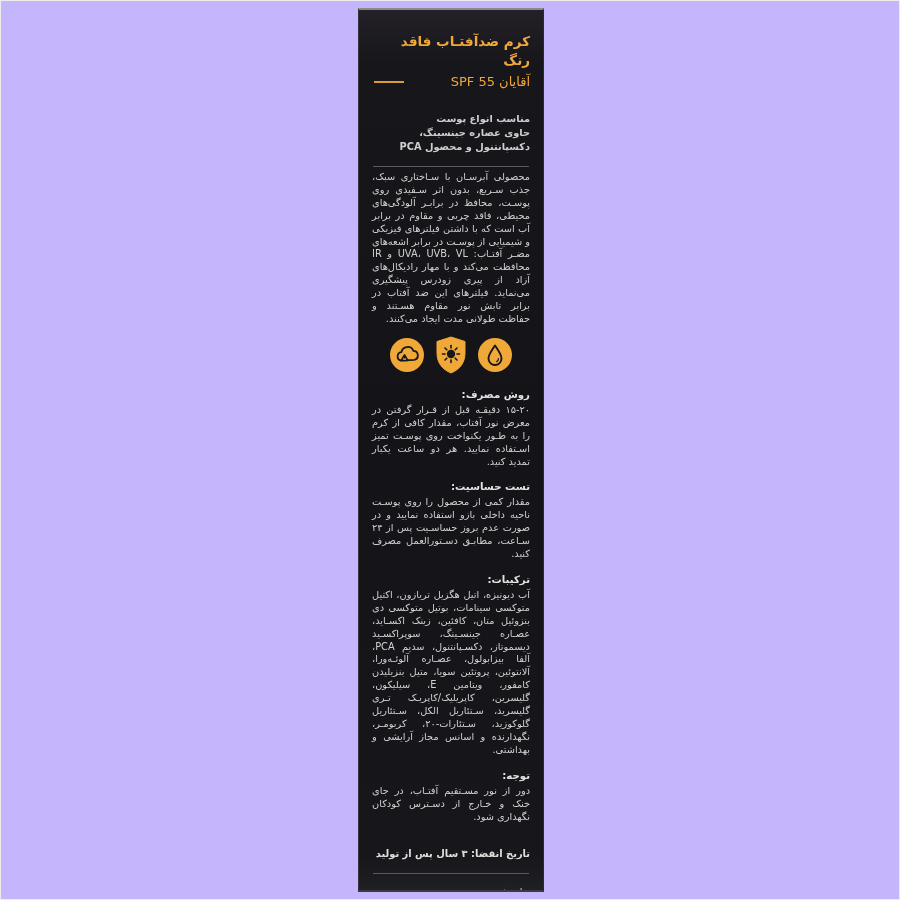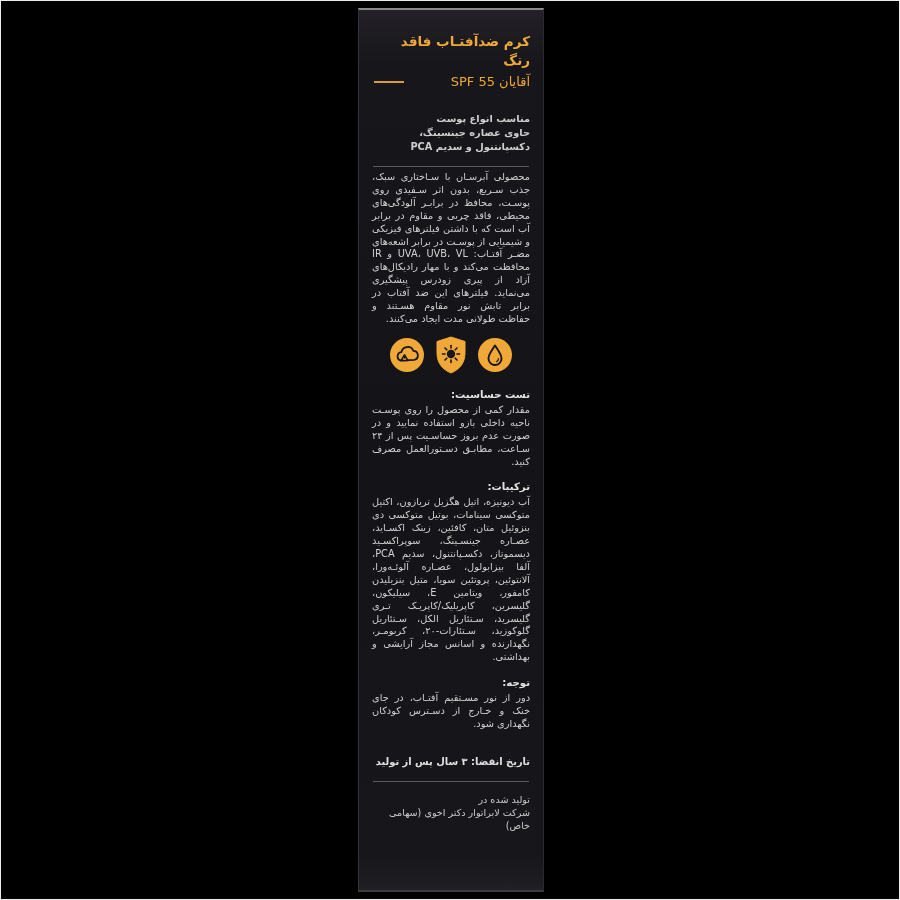--- a/index.html
+++ b/index.html
@@ -3,21 +3,21 @@
 <meta charset="utf-8">
 <style>
   html,body{margin:0;padding:0;}
   body{
     width:900px;height:900px;background:#ffffff;overflow:hidden;
     font-family:"DejaVu Sans", sans-serif;
     -webkit-font-smoothing:antialiased;
     position:relative;
   }
   .photo-frame{
-    position:absolute;inset:0;background:#000000;
+    position:absolute;inset:0;background:#c4b5fd;
     box-shadow:inset 0 0 0 1px #ececec;
   }
   .box{
     position:absolute;left:358px;top:8px;width:186px;height:884px;
     background:linear-gradient(180deg,#232127 0%,#17161b 6%,#141318 50%,#17161b 96%,#201f24 100%);
     border-top:2px solid #8a8a8a;
     border-left:1px solid #35343a;
     border-right:1px solid #2b2a30;
     border-bottom:2px solid #3c3b41;
     box-sizing:border-box;
@@ -77,21 +77,21 @@
     <div class="inner">
 
       <div class="title1">کرم ضدآفتـاب فاقد رنگ</div>
       <div class="title2-row">
         <span class="title2">آقایان SPF 55</span>
         <span class="title-dash"></span>
       </div>
 
       <div class="subtitle">
         <div>مناسب انواع پوست</div>
-        <div>حاوی عصاره جینسینگ، دکسپانتنول و سدیم PCA</div>
+        <div>حاوی عصاره جینسینگ، دکسپانتنول و محصول PCA</div>
       </div>
 
       <div class="divider"></div>
 
       <div class="para">محصولی آبرسـان با سـاختاری سبک، جذب سـریع، بدون اثر سـفیدی روی پوسـت، محافظ در برابـر آلودگی‌های محیطی، فاقد چربی و مقاوم در برابر آب است که با داشتن فیلترهای فیزیکی و شیمیایی از پوسـت در برابر اشعه‌های مضـر آفتـاب: UVA، UVB، VL و IR محافظت می‌کند و با مهار رادیکال‌های آزاد از پیری زودرس پیشگیری می‌نماید. فیلترهای این ضد آفتاب در برابر تابش نور مقاوم هسـتند و حفاظت طولانی مدت ایجاد می‌کنند.</div>
 
       <div class="icons-row">
 
         <span>
           <svg width="36" height="36" viewBox="0 0 36 36">
@@ -121,20 +121,24 @@
 
         <span>
           <svg width="36" height="36" viewBox="0 0 36 36">
             <circle cx="18" cy="18" r="17" fill="#F0A838"></circle>
             <path d="M18 8.5 C14.5 14 11.5 17.5 11.5 21.5 a6.5 6.5 0 0 0 13 0 C24.5 17.5 21.5 14 18 8.5 Z" fill="none" stroke="#17161B" stroke-width="1.9" stroke-linejoin="round"></path>
             <path d="M21.5 21.5 a3.5 3.5 0 0 1 -2 3.2" fill="none" stroke="#17161B" stroke-width="1.2" stroke-linecap="round"></path>
           </svg>
         </span>
       </div>
 
+      <div class="sec">
+        <div class="sec-head">روش مصرف:</div>
+        <div class="sec-body">۱۵-۲۰ دقیقـه قبل از قـرار گرفتن در معرض نور آفتاب، مقدار کافی از کرم را به طـور یکنواخت روی پوسـت تمیز اسـتفاده نمایید. هر دو ساعت یکبار تمدید کنید.</div>
+      </div>
 
       <div class="sec">
         <div class="sec-head">تست حساسیت:</div>
         <div class="sec-body">مقدار کمی از محصول را روی پوسـت ناحیه داخلی بازو استفاده نمایید و در صورت عدم بروز حساسـیت پس از ۲۴ سـاعت، مطابـق دسـتورالعمل مصرف کنید.</div>
       </div>
 
       <div class="sec">
         <div class="sec-head">ترکیبات:</div>
         <div class="sec-body">آب دیونیزه، اتیل هگزیل تریازون، اکتیل متوکسی سینامات، بوتیل متوکسی دی بنزوئیل متان، کافئین، زینک اکسـاید، عصـاره جینسـینگ، سوپراکسـید دیسموتاز، دکسـپانتنول، سدیم PCA، آلفا بیزابولول، عصـاره آلوئـه‌ورا، آلانتوئین، پروتئین سویا، متیل بنزیلیدن کامفور، ویتامین E، سیلیکون، گلیسرین، کاپریلیک/کاپریـک تـری گلیسرید، سـتئاریل الکل، سـتئاریل گلوکوزید، سـتئارات-۲۰، کربومـر، نگهدارنده و اسانس مجاز آرایشی و بهداشتی.</div>
       </div>

